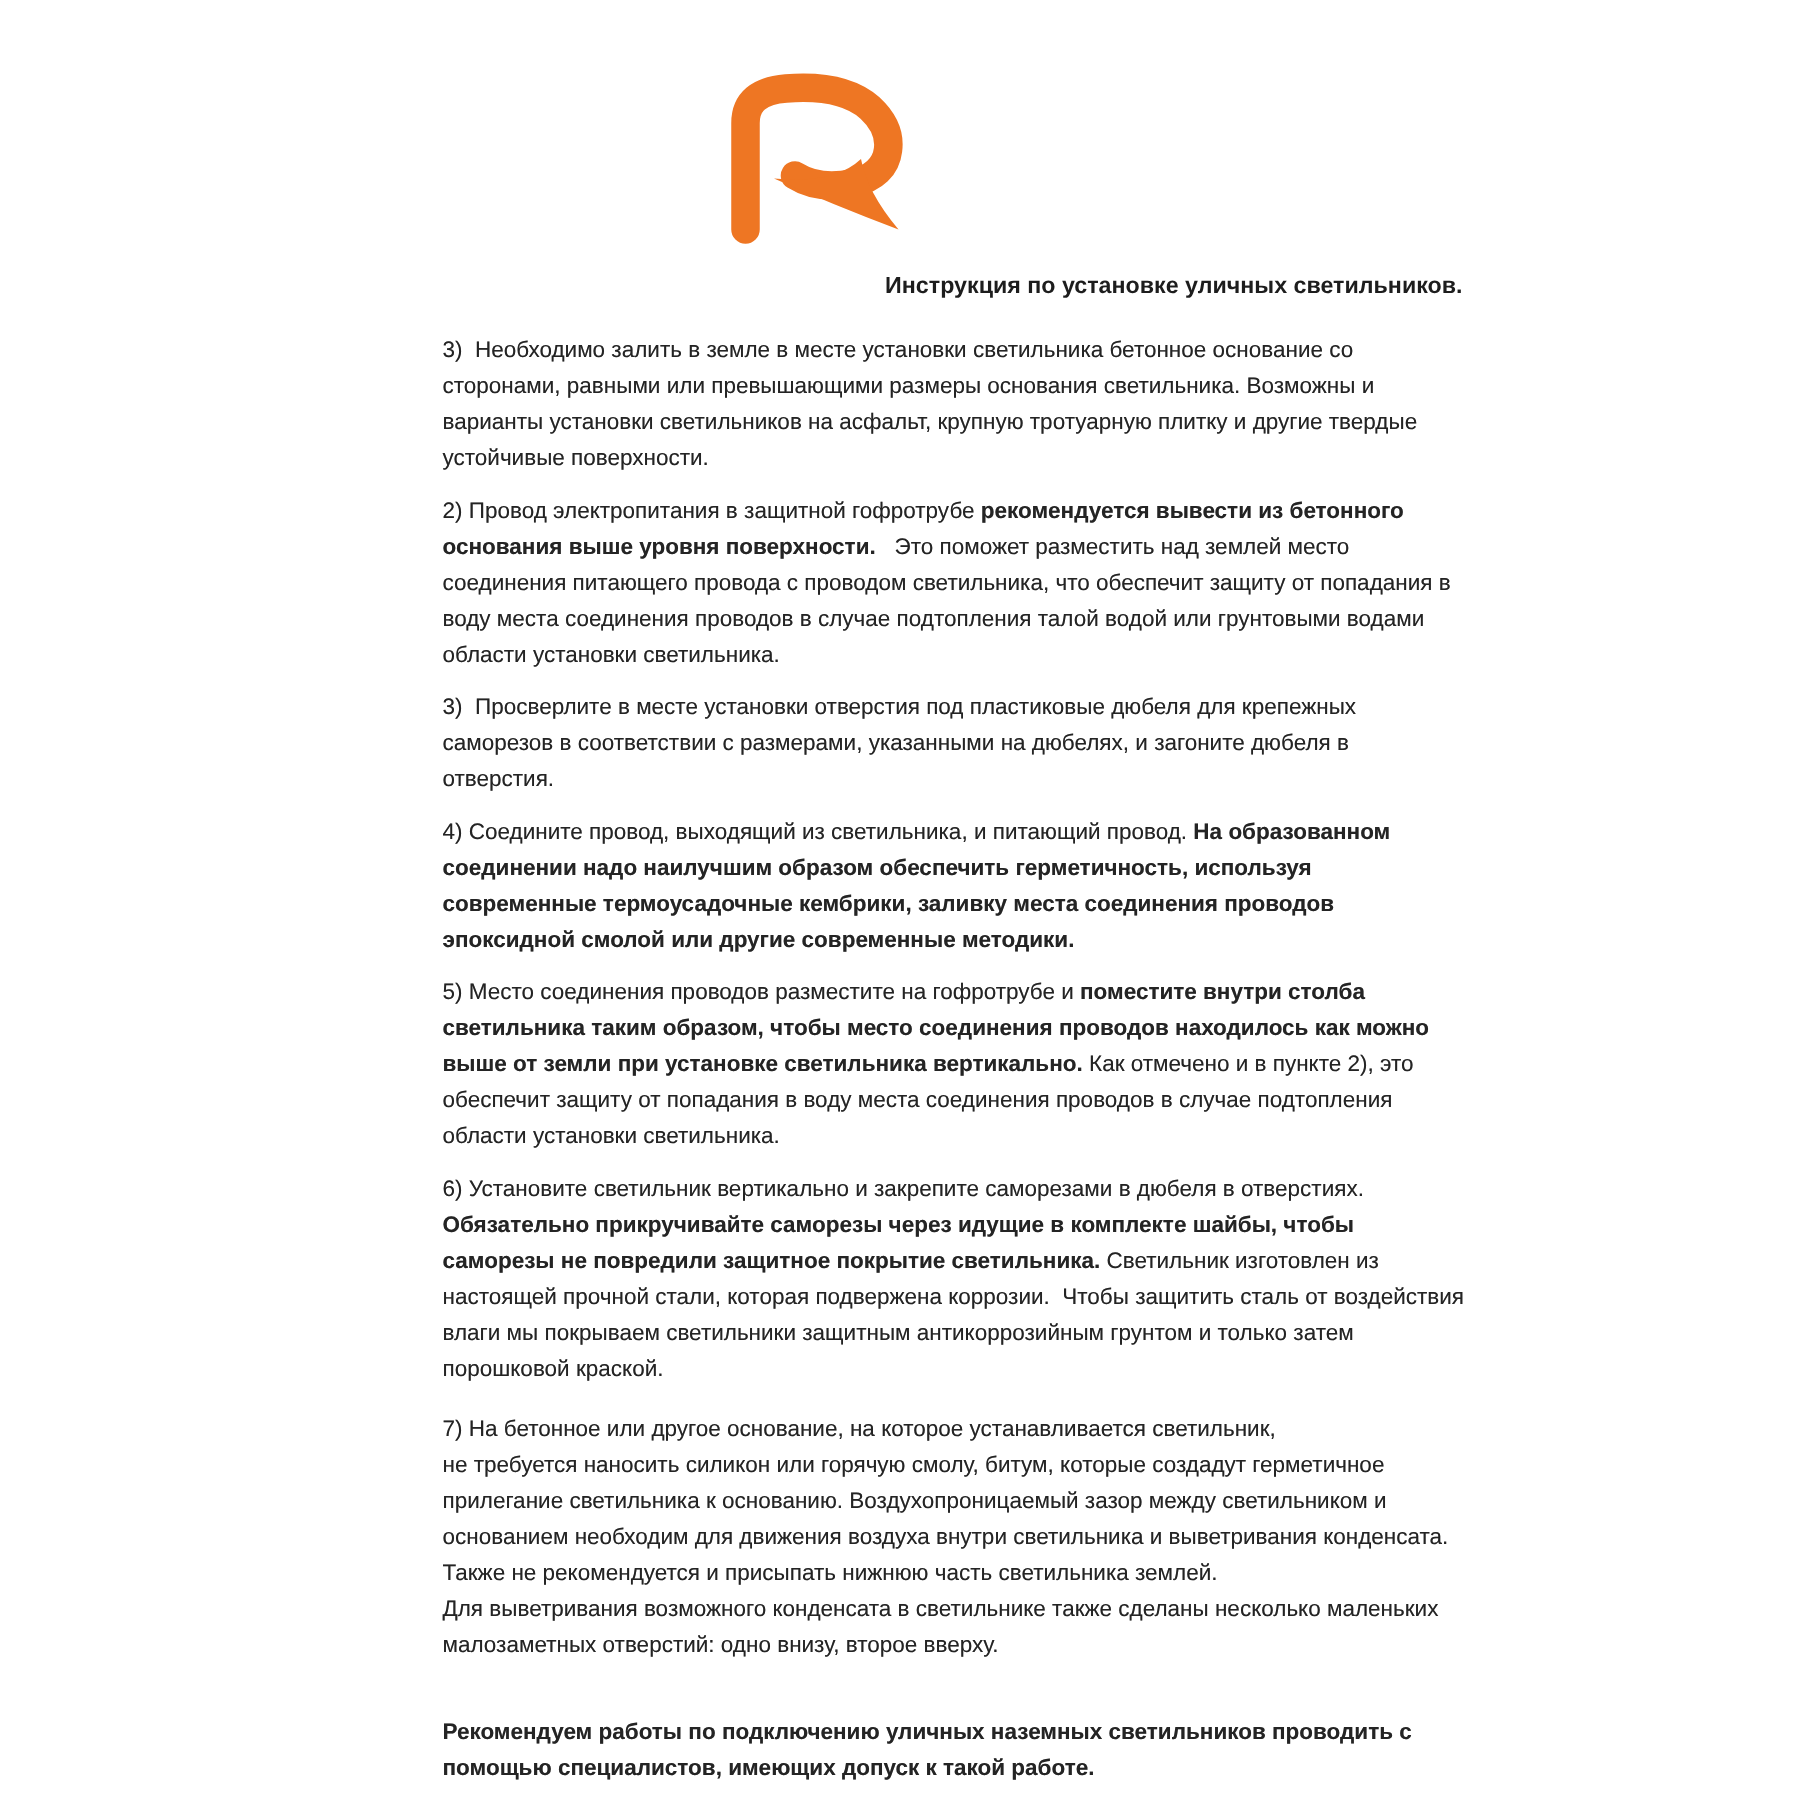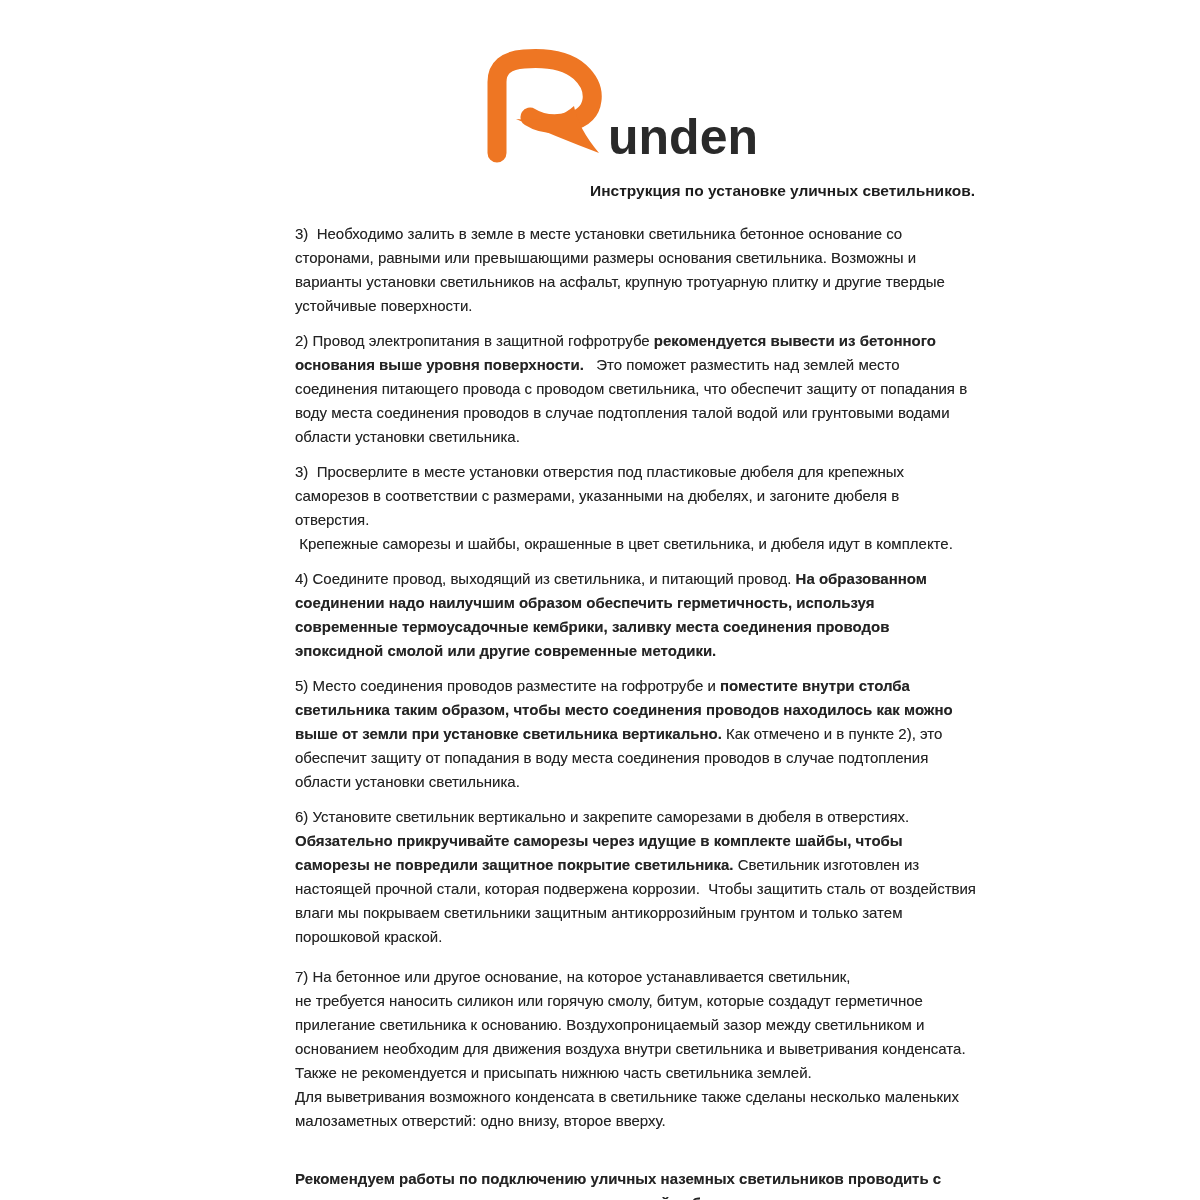--- a/index.html
+++ b/index.html
@@ -42,29 +42,28 @@
 </head>
 <body>
 
 <div class="sheet">
 
   <div class="logo-row">
     <svg class="logo-r" width="120" height="120" viewBox="0 0 120 120" aria-hidden="true">
       <path d="M11,105 L11,34 Q11,13 38,11 Q76,8 94,24 Q108,37 106,52 Q104,69 83,74 Q60,79 44,69" fill="none" stroke="#EE7623" stroke-width="19" stroke-linecap="round"></path>
       <path d="M30,71 Q68,88 113,105 Q92,80 88,58 Q70,75 30,71 Z" fill="#EE7623"></path>
     </svg>
-    <span class="logo-text">unden</span>
   </div>
 
   <div class="doc-title">Инструкция по установке уличных светильников.</div>
 
   <div class="content">
       <p><span>3)  Необходимо залить в земле в месте установки светильника бетонное основание со сторонами, равными или превышающими размеры основания светильника. Возможны и варианты установки светильников на асфальт, крупную тротуарную плитку и другие твердые устойчивые поверхности.</span></p>
       <p><span>2) Провод электропитания в защитной гофротрубе </span><span class="b">рекомендуется вывести из бетонного основания выше уровня поверхности.</span><span>   Это поможет разместить над землей место соединения питающего провода с проводом светильника, что обеспечит защиту от попадания в воду места соединения проводов в случае подтопления талой водой или грунтовыми водами области установки светильника.</span></p>
-      <p><span>3)  Просверлите в месте установки отверстия под пластиковые дюбеля для крепежных саморезов в соответствии с размерами, указанными на дюбелях, и загоните дюбеля в отверстия.</span><br><span> Крепежные саморезы и шайбы, окрашенные в цвет светильника, и дюбеля идут в комплекте.</span></p>
+      <p><span>3)  Просверлите в месте установки отверстия под пластиковые дюбеля для крепежных саморезов в соответствии с размерами, указанными на дюбелях, и загоните дюбеля в отверстия.</span><br></p>
       <p><span>4) Соедините провод, выходящий из светильника, и питающий провод. </span><span class="b">На образованном соединении надо наилучшим образом обеспечить герметичность, используя современные термоусадочные кембрики, заливку места соединения проводов эпоксидной смолой или другие современные методики.</span></p>
       <p><span>5) Место соединения проводов разместите на гофротрубе и </span><span class="b">поместите внутри столба светильника таким образом, чтобы место соединения проводов находилось как можно выше от земли при установке светильника вертикально.</span><span> Как отмечено и в пункте 2), это обеспечит защиту от попадания в воду места соединения проводов в случае подтопления области установки светильника.</span></p>
       <p><span>6) Установите светильник вертикально и закрепите саморезами в дюбеля в отверстиях. </span><span class="b">Обязательно прикручивайте саморезы через идущие в комплекте шайбы, чтобы саморезы не повредили защитное покрытие светильника.</span><span> Светильник изготовлен из настоящей прочной стали, которая подвержена коррозии.  Чтобы защитить сталь от воздействия влаги мы покрываем светильники защитным антикоррозийным грунтом и только затем порошковой краской.</span></p>
       <p><span>7) На бетонное или другое основание, на которое устанавливается светильник,</span><br><span>не требуется наносить силикон или горячую смолу, битум, которые создадут герметичное прилегание светильника к основанию. Воздухопроницаемый зазор между светильником и основанием необходим для движения воздуха внутри светильника и выветривания конденсата. Также не рекомендуется и присыпать нижнюю часть светильника землей.</span><br><span>Для выветривания возможного конденсата в светильнике также сделаны несколько маленьких малозаметных отверстий: одно внизу, второе вверху.</span></p>
       <p><span class="b">Рекомендуем работы по подключению уличных наземных светильников проводить с помощью специалистов, имеющих допуск к такой работе.</span></p>
     </div>
 
 </div>
 
 </body></html>

